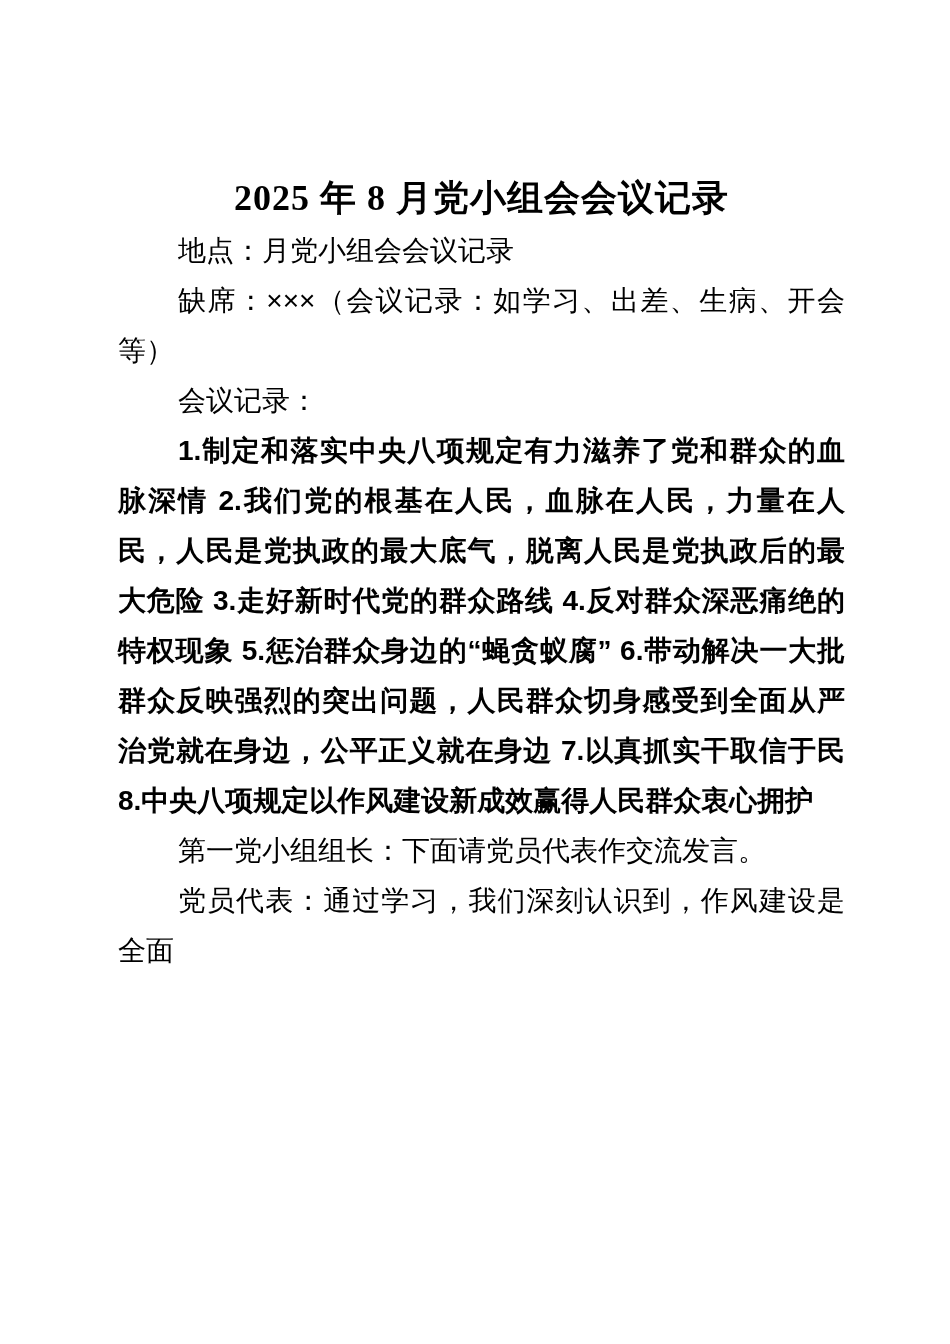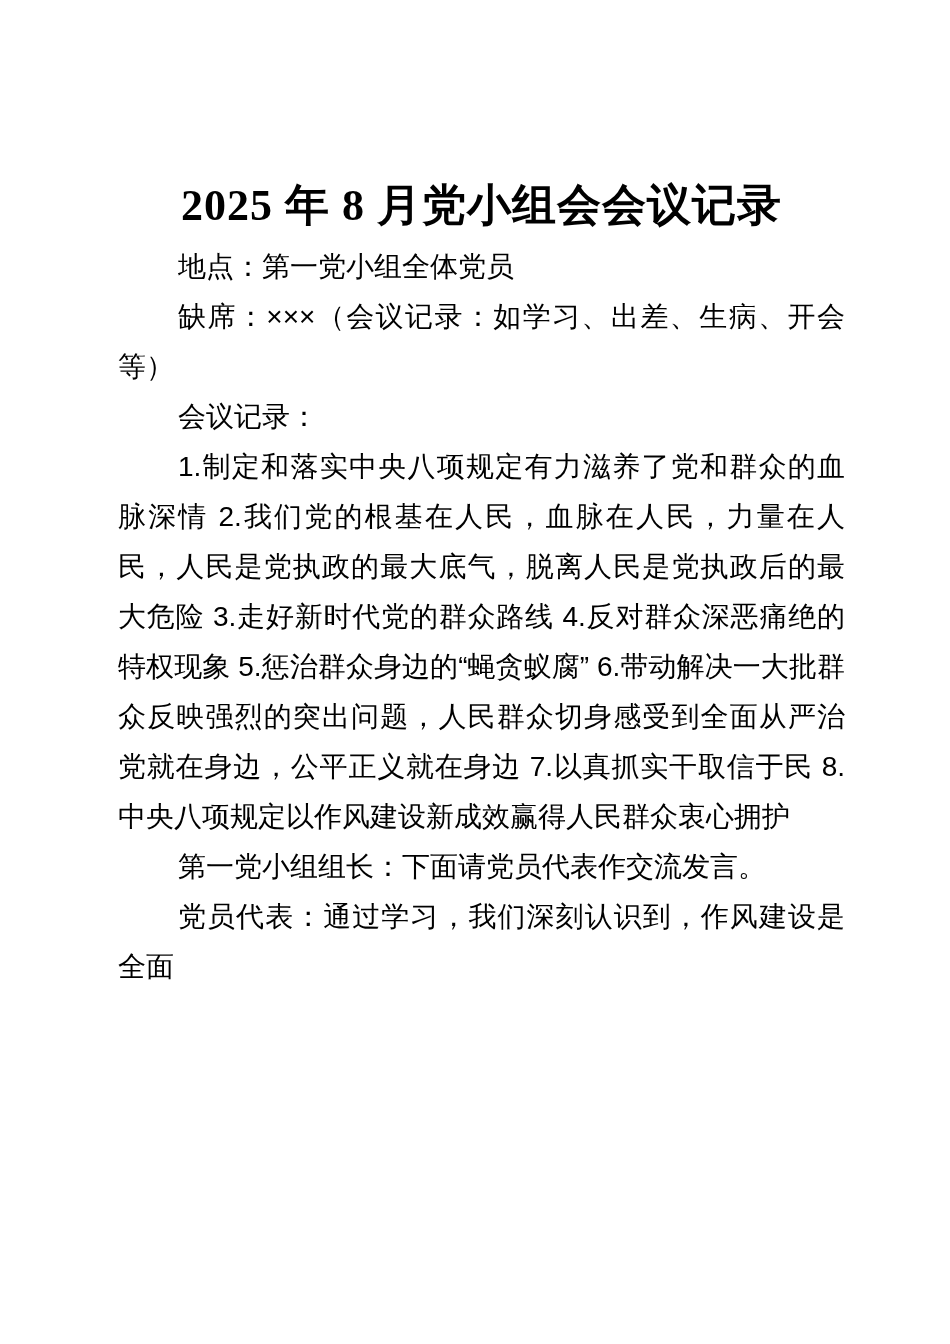--- a/index.html
+++ b/index.html
@@ -14,54 +14,54 @@
     color: #000000;
   }
   .page {
     box-sizing: border-box;
     width: 950px;
     height: 1344px;
     padding: 170px 105px 0 118px;
     background: #ffffff;
   }
   .doc-title {
-    margin: 8px;
+    margin: 0;
     font-family: "Liberation Serif", "DejaVu Serif", serif;
     font-weight: bold;
-    font-size: 44px;
+    font-size: 36px;
     line-height: 56px;
     text-align: center;
     letter-spacing: 1px;
     white-space: nowrap;
   }
   .meta, .para {
     margin: 0;
     font-family: "Liberation Sans", "DejaVu Sans", sans-serif;
     font-size: 28px;
     line-height: 50px;
     text-align: justify;
     text-indent: 60px;
     word-break: break-all;
   }
   .meta.first {
     margin-top: 8px;
   }
   .para.bold {
-    font-weight: normal;
+    font-weight: bold;
   }
 </style>
 </head>
 <body>
 
 <div class="page">
 
   <h1 class="doc-title">2025 年 8 月党小组会会议记录</h1>
 
 
-  <p class="meta">地点：第一党小组全体党员</p>
+  <p class="meta">地点：月党小组会会议记录</p>
 
 
   <p class="meta">缺席：×××（会议记录：如学习、出差、生病、开会等）</p>
 
 
   <p class="meta">会议记录：</p>
 
 
   <p class="para bold">1.制定和落实中央八项规定有力滋养了党和群众的血脉深情 2.我们党的根基在人民，血脉在人民，力量在人民，人民是党执政的最大底气，脱离人民是党执政后的最大危险 3.走好新时代党的群众路线 4.反对群众深恶痛绝的特权现象 5.惩治群众身边的“蝇贪蚁腐” 6.带动解决一大批群众反映强烈的突出问题，人民群众切身感受到全面从严治党就在身边，公平正义就在身边 7.以真抓实干取信于民 8.中央八项规定以作风建设新成效赢得人民群众衷心拥护</p>
 

